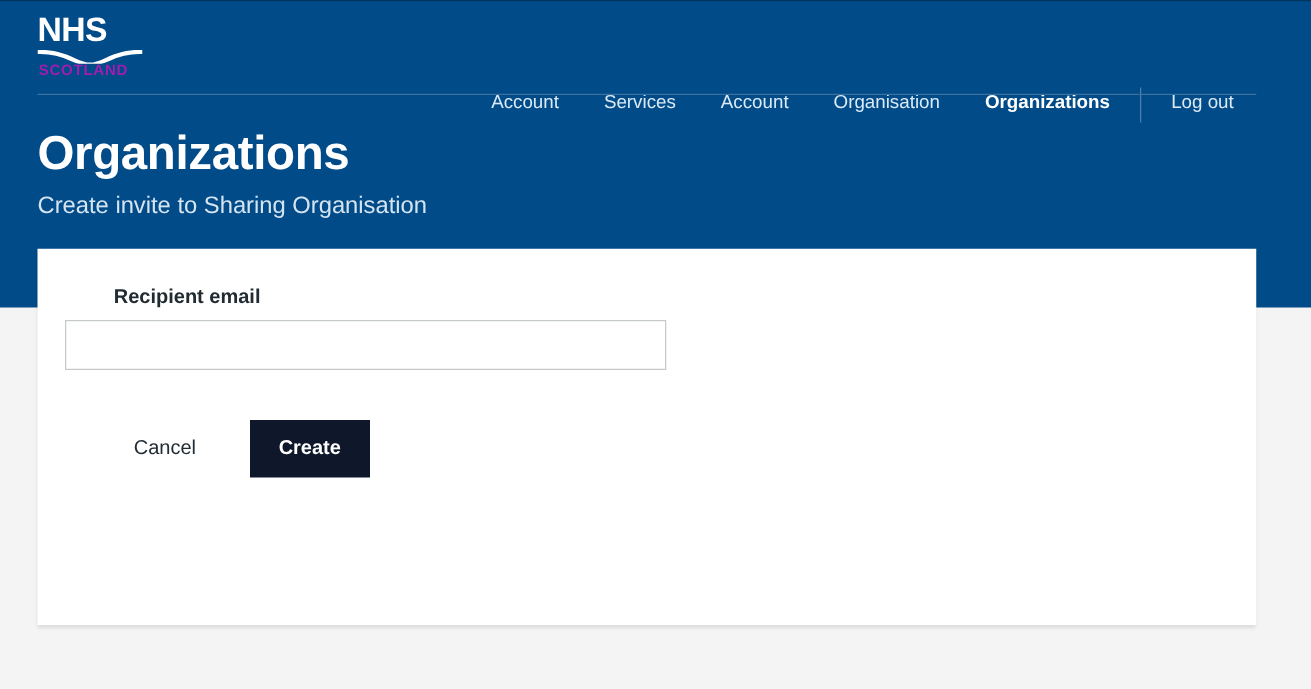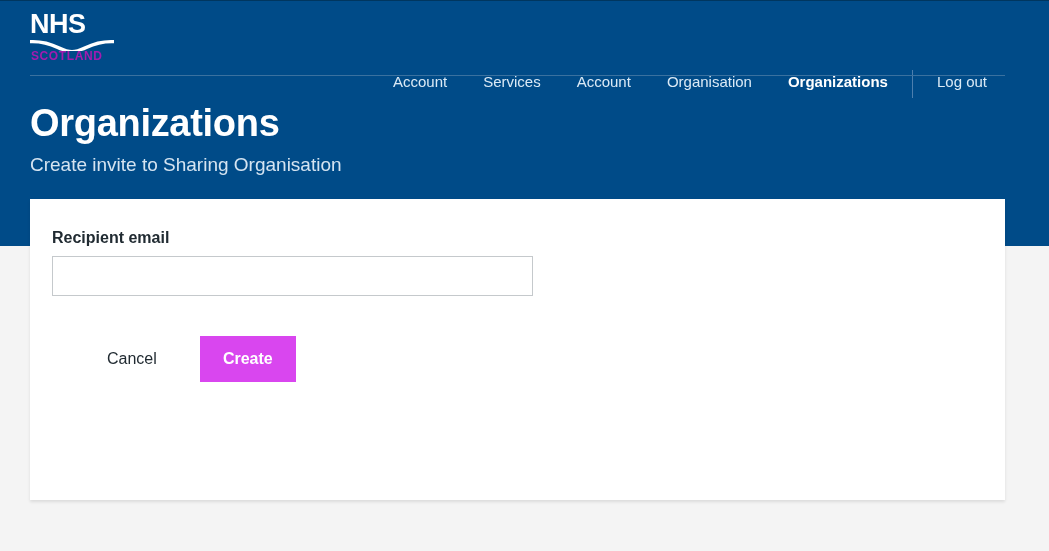--- a/index.html
+++ b/index.html
@@ -158,20 +158,21 @@
 
   .field-group { margin-bottom: 6px; }
 
   .field-label {
     display: block;
     font-size: 16px;
     line-height: 22px;
     font-weight: bold;
     color: #212b32;
     margin-bottom: 7px;
+    margin-left: 39px;
   }
 
   .text-input {
     display: block;
     width: 481px;
     height: 40px;
     padding: 5px 9px;
     font-family: "Liberation Sans", sans-serif;
     font-size: 16px;
     line-height: 28px;
@@ -235,21 +236,21 @@
     margin-right: 43px;
     cursor: pointer;
   }
 
   .create-button {
     display: inline-flex;
     align-items: center;
     justify-content: center;
     width: 96px;
     height: 46px;
-    background: #d946ef;
+    background: #0f172a;
     color: #ffffff;
     font-family: "Liberation Sans", sans-serif;
     font-size: 16px;
     font-weight: bold;
     line-height: 20px;
     border: none;
     border-radius: 0;
     cursor: pointer;
     padding: 0;
   }

